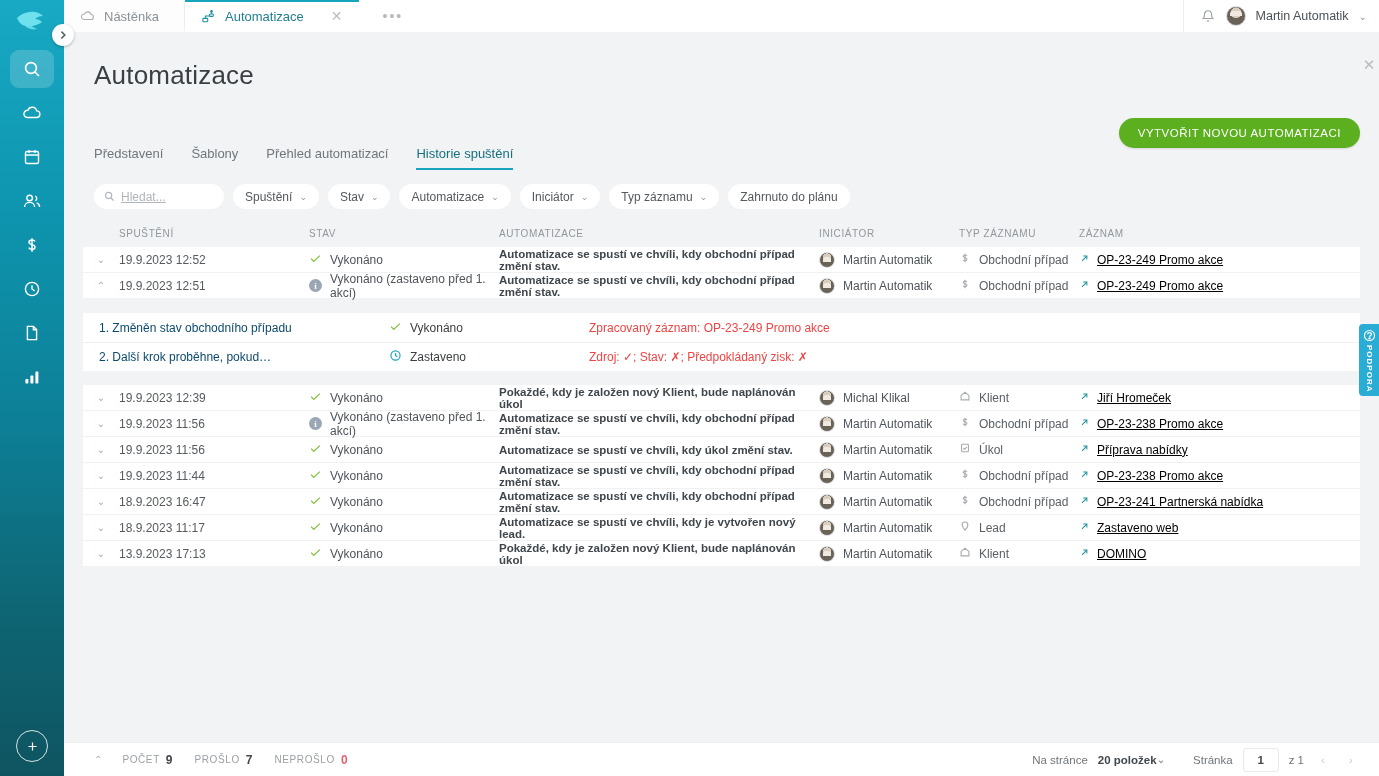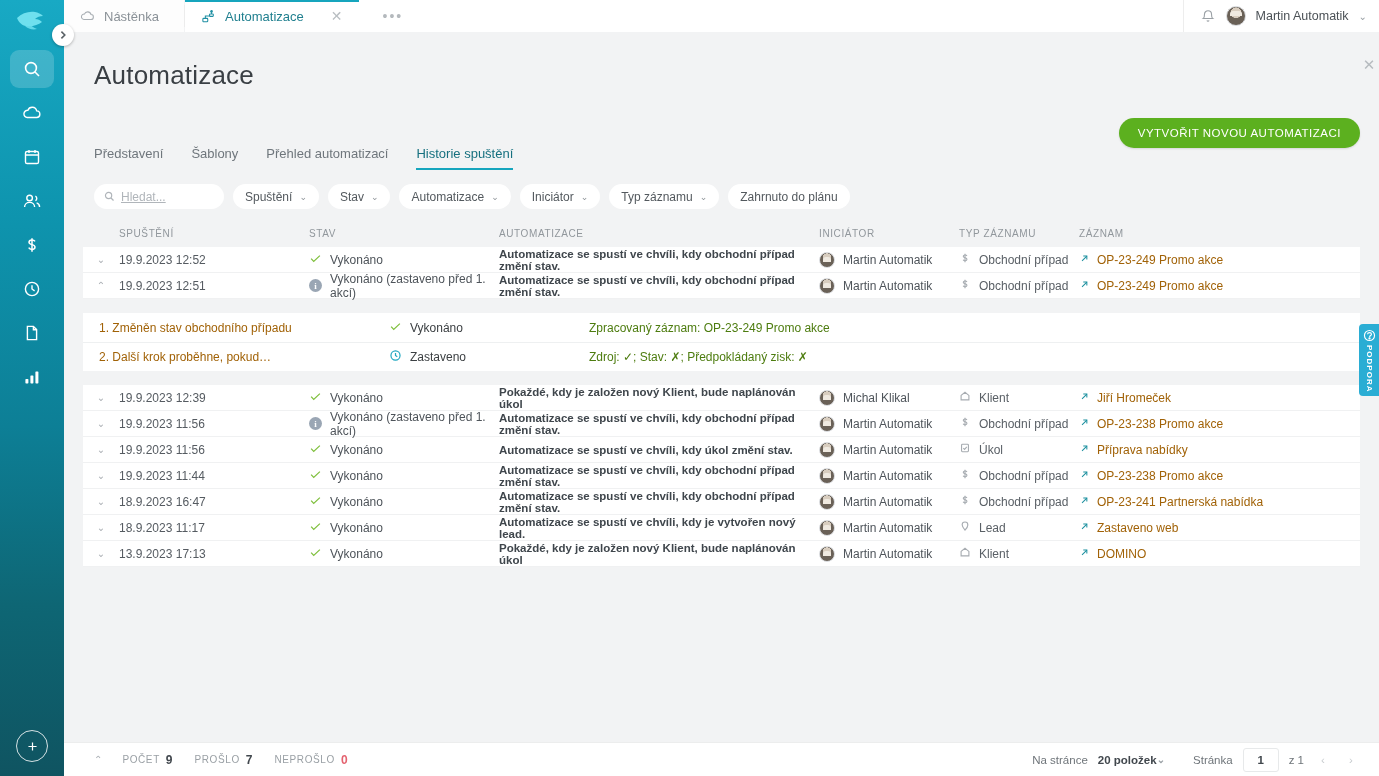--- a/index.html
+++ b/index.html
@@ -134,31 +134,31 @@
   .row + .row { margin-top: 0; }
   .row .exp { color: #a9aeb3; font-size: 10px; display: flex; justify-content: center; cursor: pointer; }
   .run-time { color: #555b61; }
   .state { display: flex; align-items: center; gap: 8px; }
   .state svg { width: 13px; height: 13px; flex: none; }
   .ico-info { width: 13px; height: 13px; border-radius: 50%; background: #9aa6b4; color: #fff; font-size: 9px; font-weight: bold; display: flex; align-items: center; justify-content: center; flex: none; font-family: "Liberation Serif", serif; }
   .auto-txt { font-weight: bold; color: #3f464c; font-size: 11.5px; }
   .init { display: flex; align-items: center; gap: 8px; }
   .rtype { display: flex; align-items: center; gap: 8px; color: #5a6066; }
   .rtype svg { width: 12px; height: 12px; color: #a7acb1; flex: none; }
-  .rec { display: flex; align-items: center; gap: 7px; color: #a16207; cursor: pointer; }
+  .rec { display: flex; align-items: center; gap: 7px; color: #000000; cursor: pointer; text-decoration: underline; }
   .rec svg { width: 11px; height: 11px; flex: none; }
 
   
   .detail { background: #fff; }
   .drow { display: flex; align-items: center; height: 29px; font-size: 12px; padding-left: 16px; }
   .drow + .drow { border-top: 1px solid #eef0f1; }
-  .dstep { width: 290px; flex: none; color: #a16207; }
+  .dstep { width: 290px; flex: none; color: #0c4a6e; }
   .dstate { width: 200px; flex: none; display: flex; align-items: center; gap: 8px; }
   .dstate svg { width: 13px; height: 13px; flex: none; }
-  .dinfo { color: #4d7c0f; }
+  .dinfo { color: #ef4444; }
   .detail-pad { height: 14px; background: #f2f3f4; }
   .detail-top { height: 14px; background: #f2f3f4; }
 
   
   #footer {
     position: absolute; left: 64px; right: 0; bottom: 0; height: 34px;
     background: #fff; border-top: 1px solid #eceded; display: flex; align-items: center;
     padding: 0 19px 0 30px; font-size: 11.5px; color: #6f757a; z-index: 20;
   }
   .foot-collapse { color: #a9aeb3; font-size: 10px; margin-right: 20px; cursor: pointer; }

